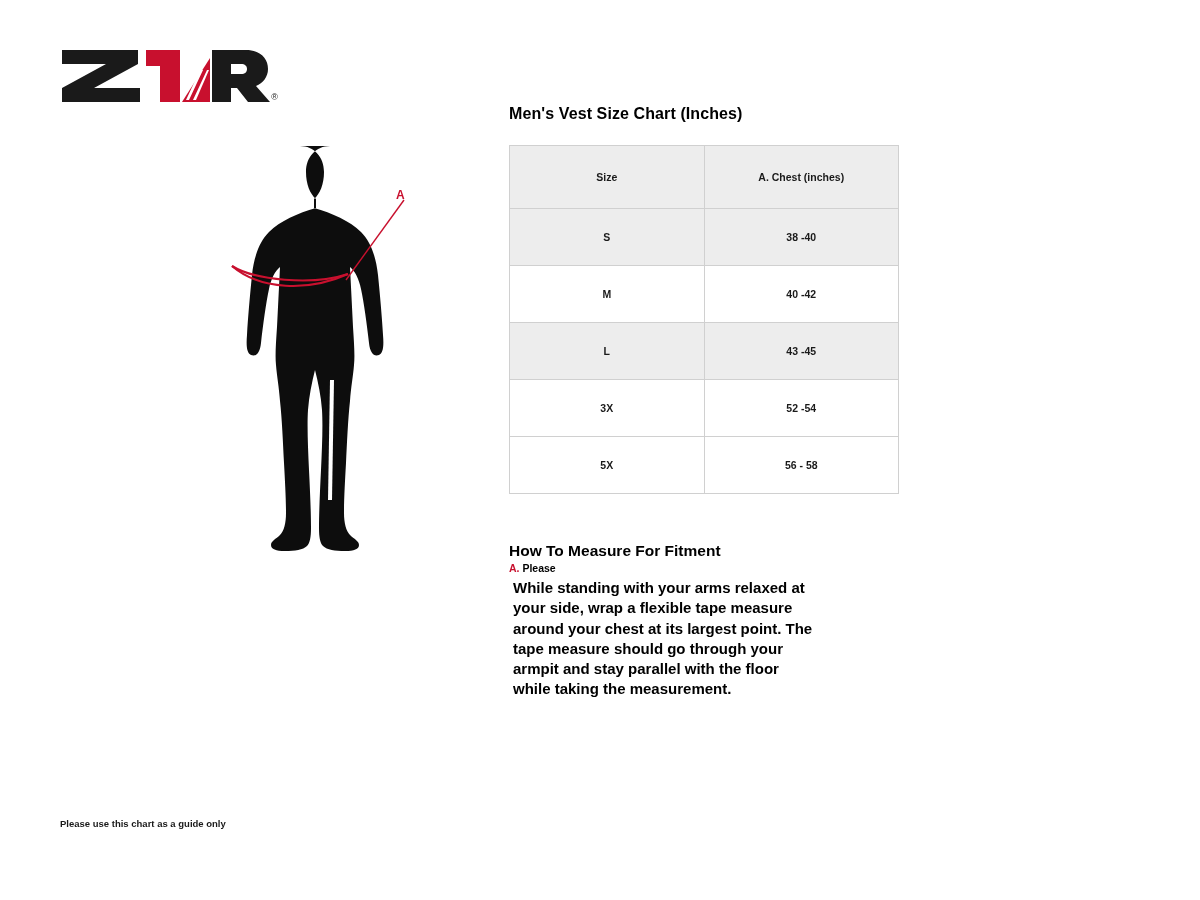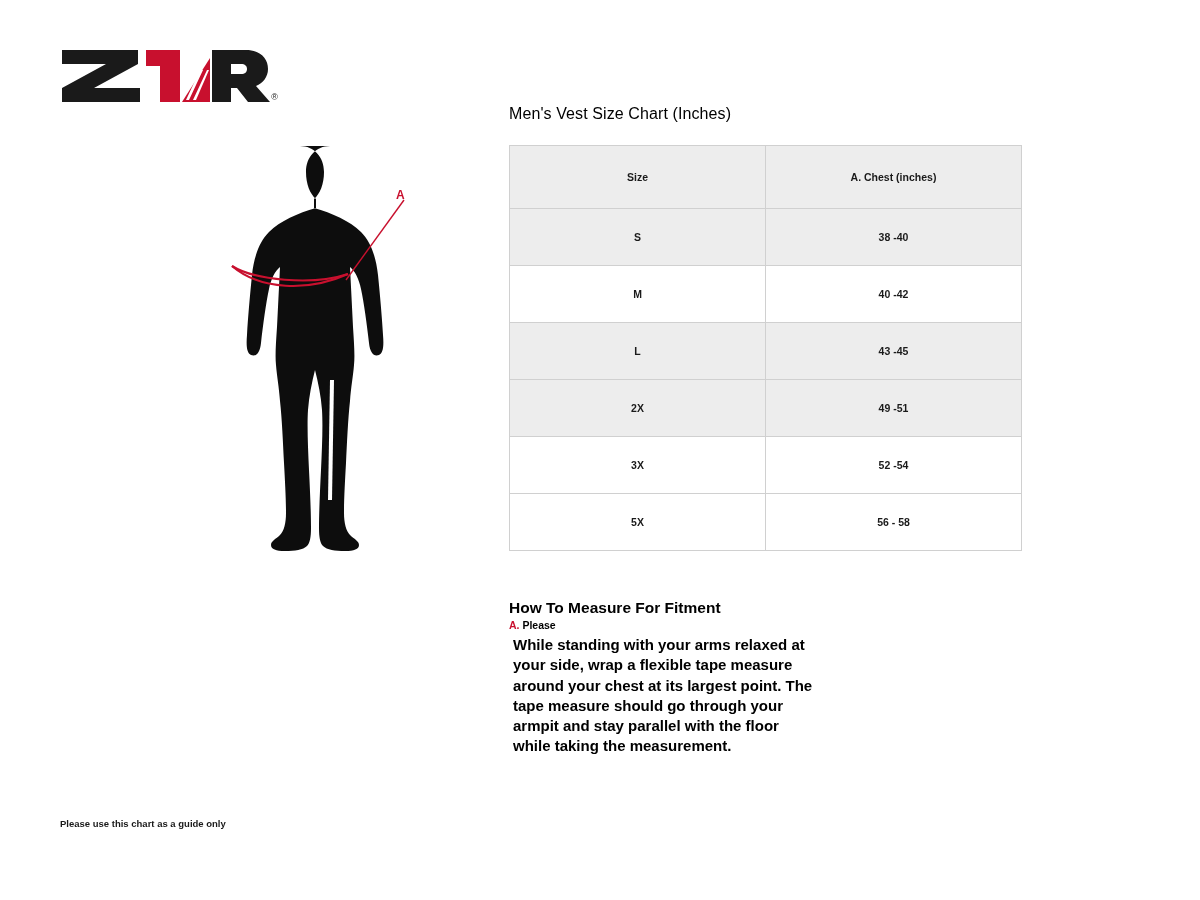--- a/index.html
+++ b/index.html
@@ -52,28 +52,28 @@
 
   
   .right-col {
     position: absolute;
     left: 509px;
     top: 105px;
     width: 476px;
   }
   .chart-title {
     font-size: 16px;
-    font-weight: normal;
+    font-weight: bold;
     margin: 0 0 22px 0;
     letter-spacing: .1px;
   }
 
   table.size-chart {
     border-collapse: collapse;
-    width: 513px;
+    width: 390px;
     table-layout: fixed;
   }
   table.size-chart td, table.size-chart th {
     border: 1px solid #d0d0d0;
     height: 56px;
     text-align: center;
     vertical-align: middle;
     font-size: 10.5px;
     font-weight: bold;
     color: #1a1a1a;
@@ -182,24 +182,20 @@
         <td>38 -40</td>
       </tr>
       <tr>
         <td>M</td>
         <td>40 -42</td>
       </tr>
       <tr class="shaded">
         <td>L</td>
         <td>43 -45</td>
       </tr>
-      <tr class="shaded">
-        <td>2X</td>
-        <td>49 -51</td>
-      </tr>
       <tr>
         <td>3X</td>
         <td>52 -54</td>
       </tr>
       <tr>
         <td>5X</td>
         <td>56 - 58</td>
       </tr>
     </tbody>
   </table>

